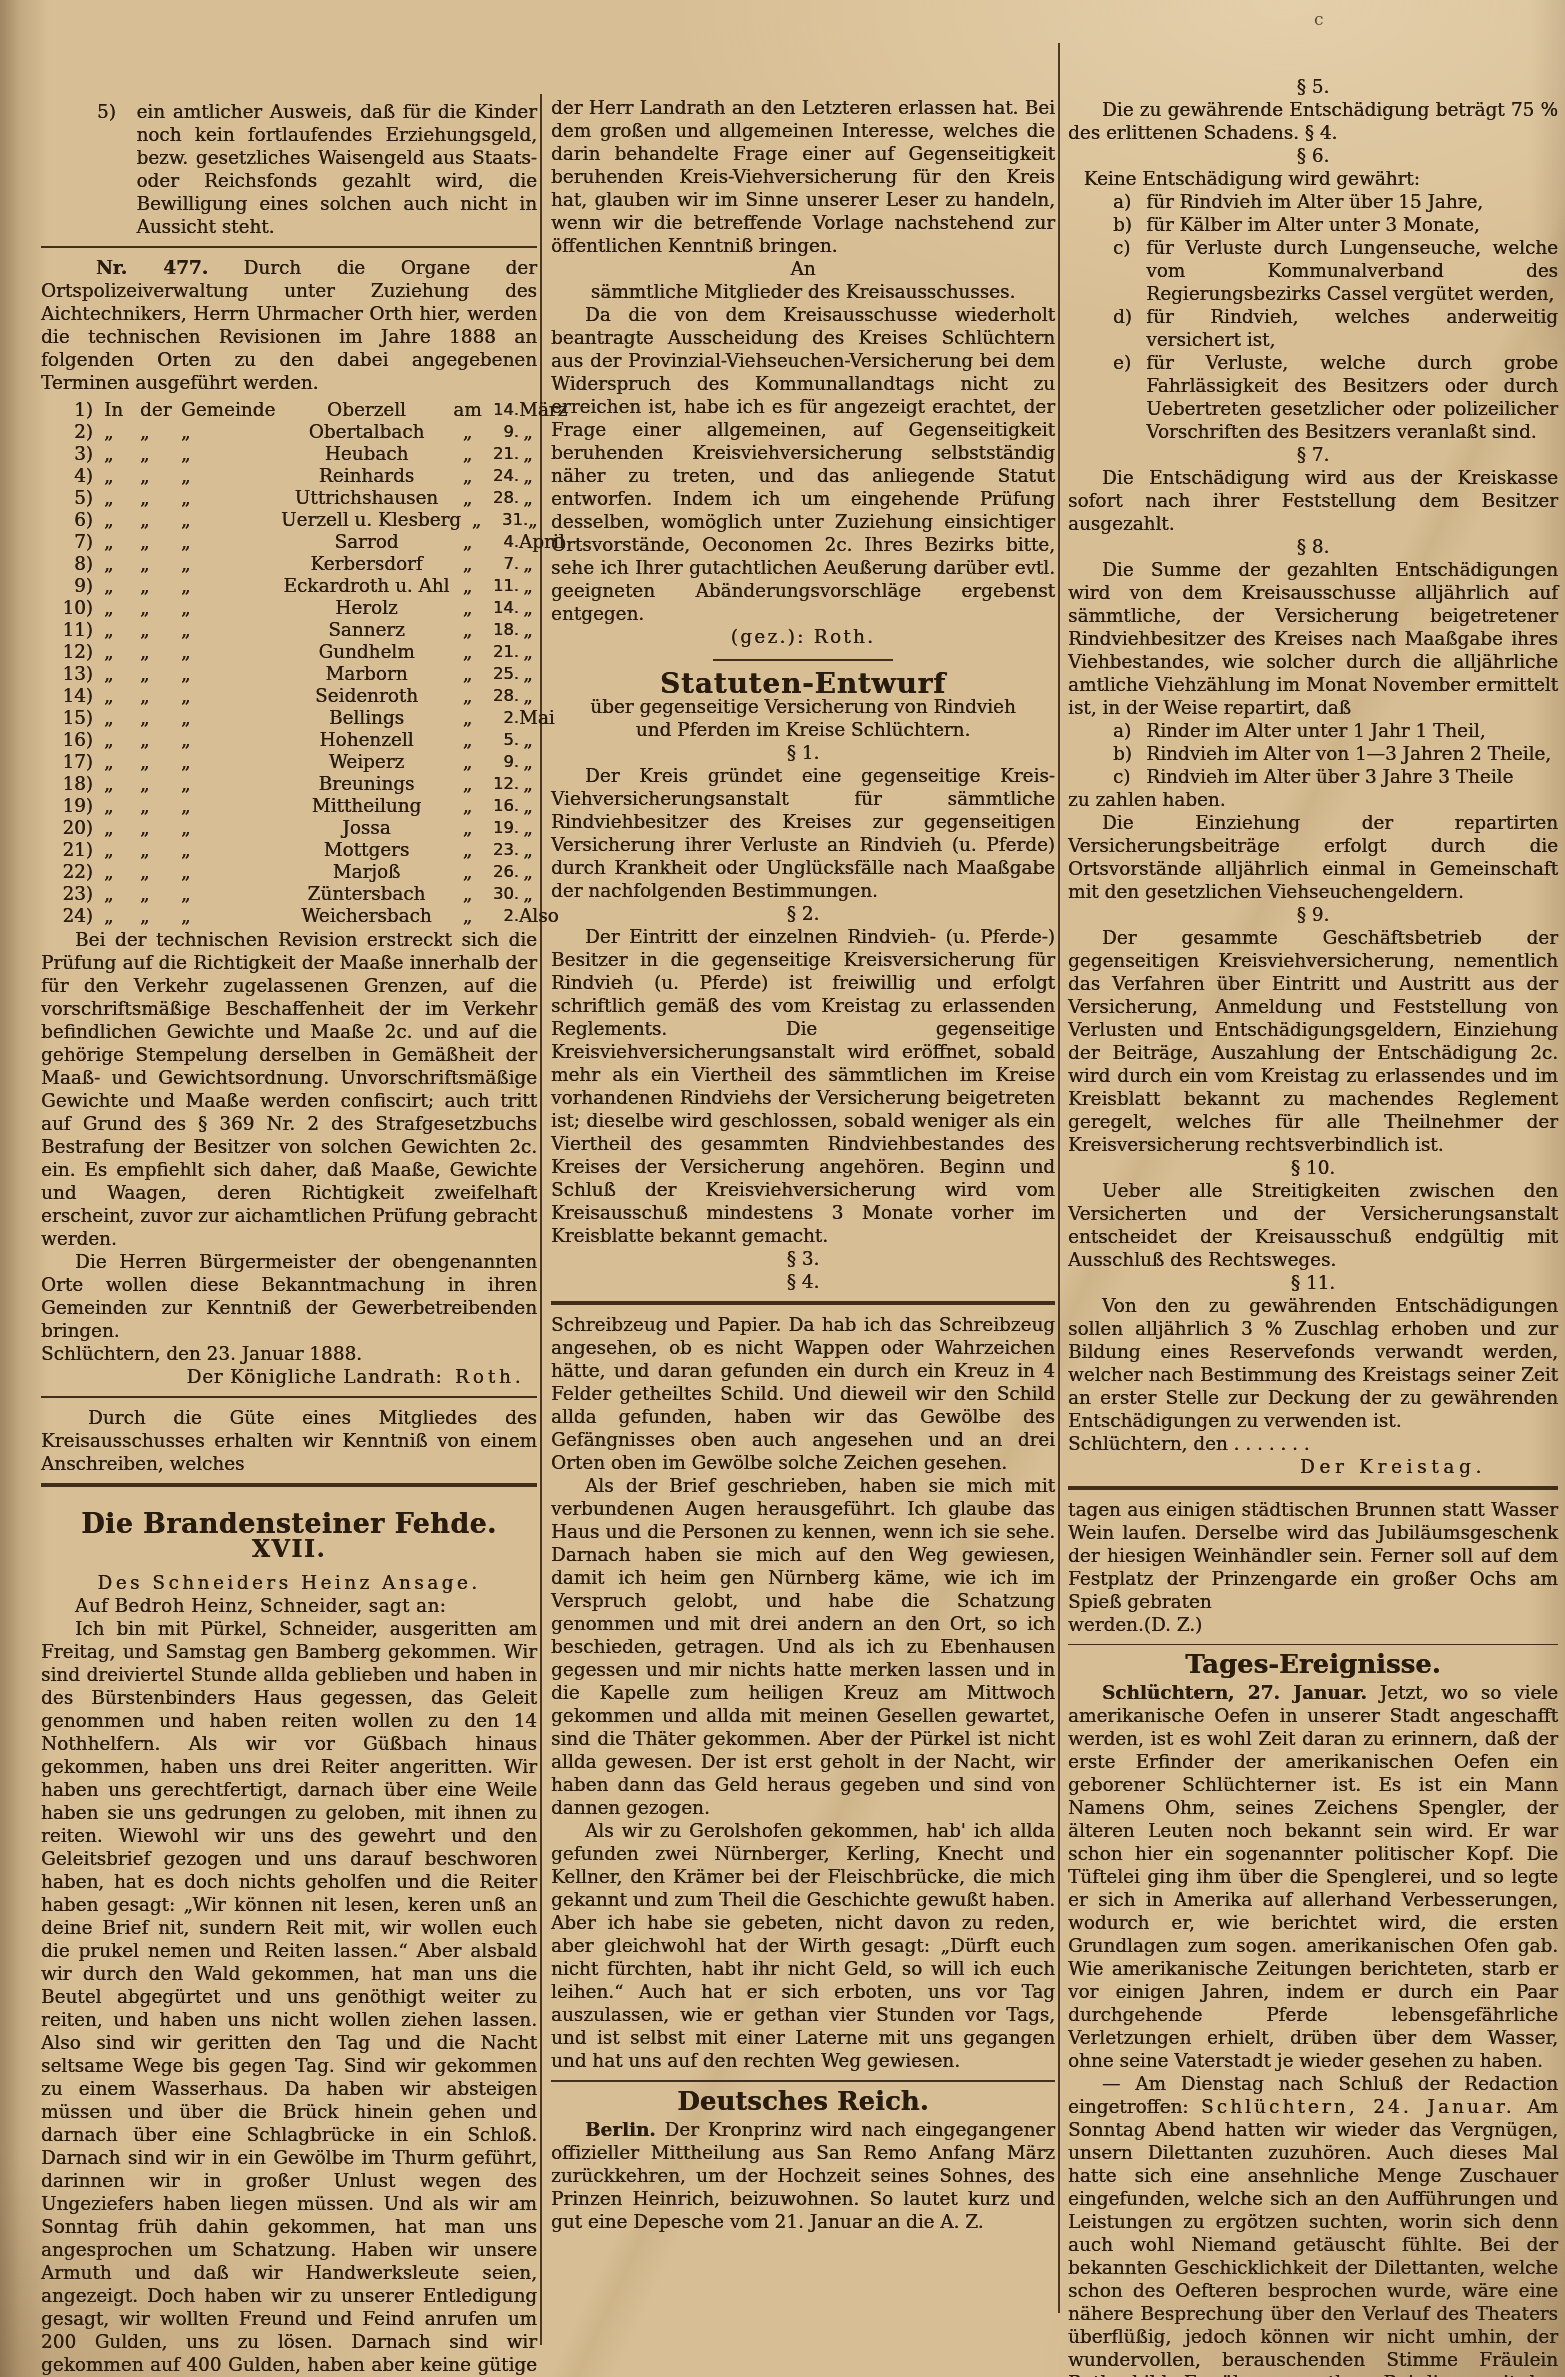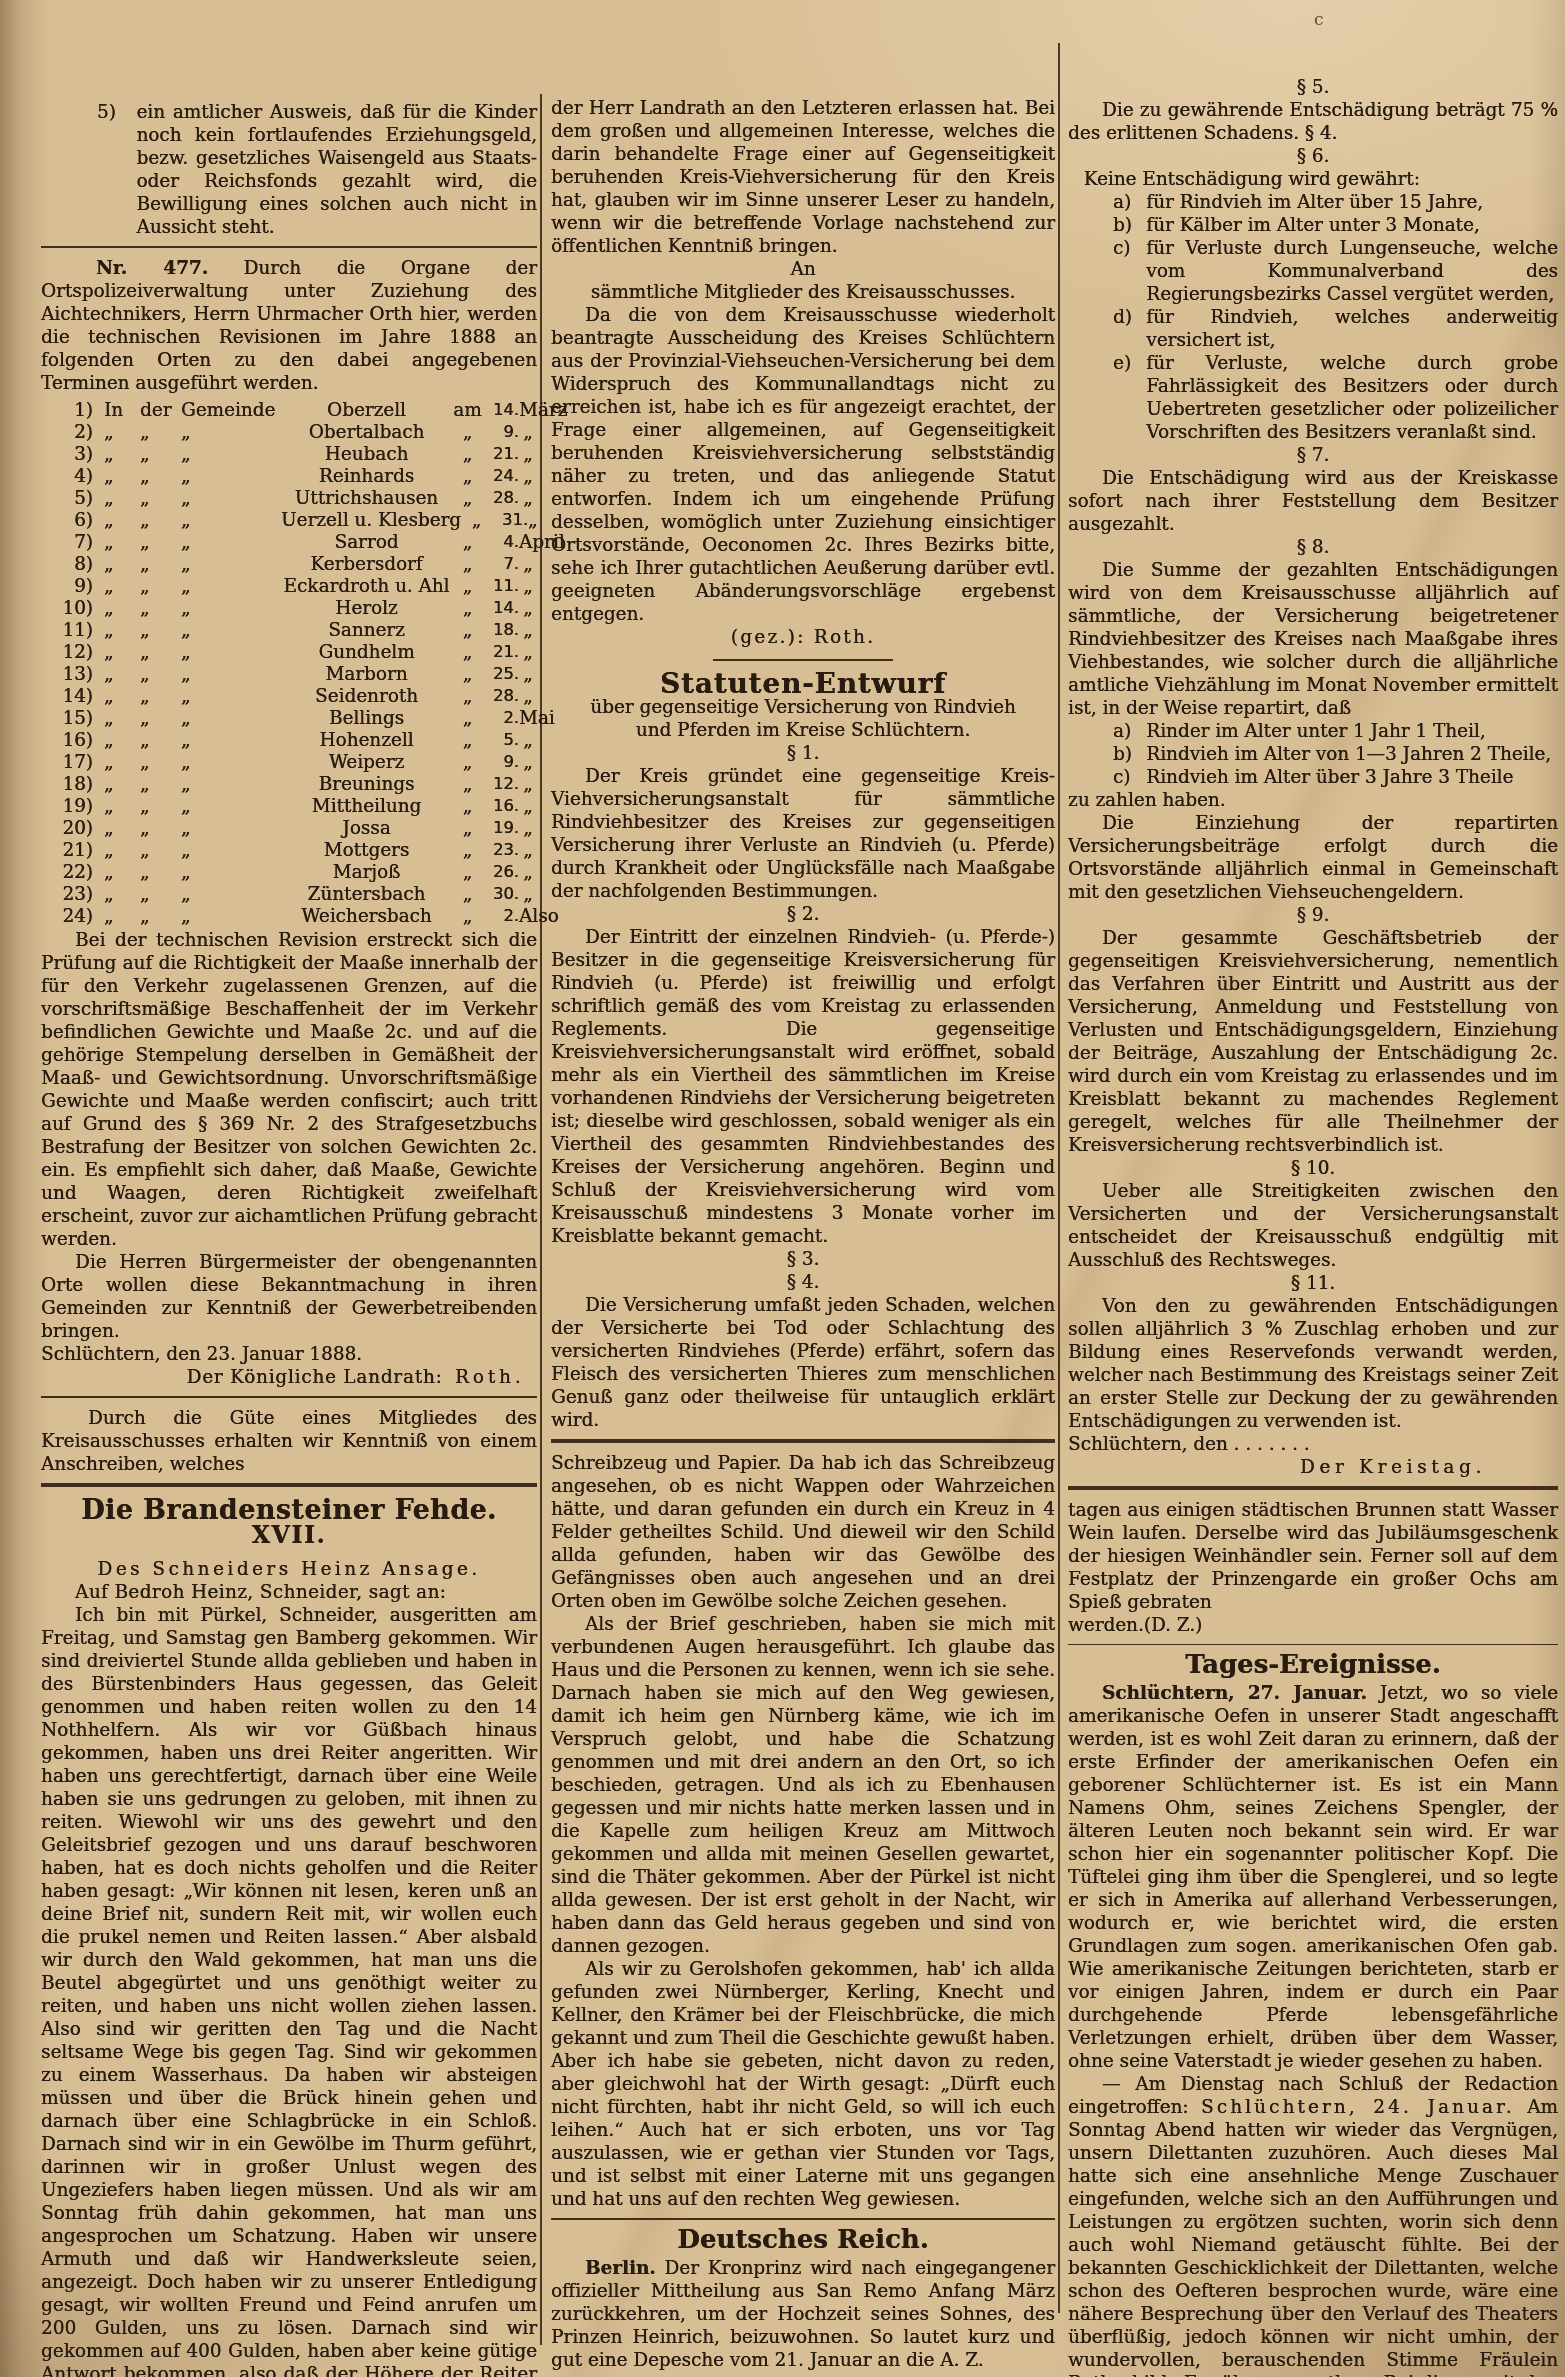--- a/index.html
+++ b/index.html
@@ -39,21 +39,21 @@
   .c-g1{flex:0 0 36px;}
   .c-g2{flex:0 0 41px;}
   .c-g3{flex:0 0 100px;}
   .c-pl{flex:0 0 171px;text-align:center;}
   .c-am{flex:0 0 31px;text-align:center;}
   .c-d{flex:0 0 36px;text-align:right;font-family:"DejaVu Sans", sans-serif;font-size:16.4px;}
   .c-m{flex:1;text-align:center;}
   .dateline{text-indent:69px;}
   .sig-line{display:flex;justify-content:flex-end;padding-right:12.5px;gap:12.5px;letter-spacing:0.8px;}
   .sig-line .name{letter-spacing:3.9px;}
-  .fehde-title{font-size:27px;font-weight:bold;text-align:center;margin-top:11px;letter-spacing:0.4px;}
+  .fehde-title{font-size:27px;font-weight:bold;text-align:center;margin-top:25px;letter-spacing:0.4px;}
   .fehde-num{font-size:23.5px;font-weight:bold;text-align:center;letter-spacing:1.6px;margin-top:3.1px;}
   .sperr-center{text-align:center;letter-spacing:3.5px;margin-top:9.4px;}
   .announce{text-indent:34px;margin-top:4.7px;letter-spacing:0.4px;}
   
   .center{text-align:center;text-indent:0 !important;}
   .gez{text-align:center;letter-spacing:2.3px;margin-top:7.8px;text-indent:0 !important;}
   .statuten-title{font-size:28px;font-weight:bold;text-align:center;letter-spacing:0.8px;margin-top:4.7px;}
   .statuten-sub{text-align:center;text-indent:0 !important;margin-top:6.3px;padding:0 31px;}
   .sec-head{text-align:center;text-indent:0 !important;margin-top:5.5px;margin-bottom:1.6px;}
   .news-head{font-size:26px;font-weight:bold;text-align:center;margin:6.3px 0 4.7px;}
@@ -363,21 +363,20 @@
 
   <div class="statuten-title">Statuten-Entwurf</div>
   <p class="statuten-sub">über gegenseitige Versicherung von Rindvieh und Pferden im Kreise Schlüchtern.</p>
 
   <p class="sec-head">§ 1.</p>
   <p>Der Kreis gründet eine gegenseitige Kreis-Viehversicherungsanstalt für sämmtliche Rindviehbesitzer des Kreises zur gegenseitigen Versicherung ihrer Verluste an Rindvieh (u. Pferde) durch Krankheit oder Unglücksfälle nach Maaßgabe der nachfolgenden Bestimmungen.</p>
   <p class="sec-head">§ 2.</p>
   <p>Der Eintritt der einzelnen Rindvieh- (u. Pferde-) Besitzer in die gegenseitige Kreisversicherung für Rindvieh (u. Pferde) ist freiwillig und erfolgt schriftlich gemäß des vom Kreistag zu erlassenden Reglements. Die gegenseitige Kreisviehversicherungsanstalt wird eröffnet, sobald mehr als ein Viertheil des sämmtlichen im Kreise vorhandenen Rindviehs der Versicherung beigetreten ist; dieselbe wird geschlossen, sobald weniger als ein Viertheil des gesammten Rindviehbestandes des Kreises der Versicherung angehören. Beginn und Schluß der Kreisviehversicherung wird vom Kreisausschuß mindestens 3 Monate vorher im Kreisblatte bekannt gemacht.</p>
   <p class="sec-head">§ 3.</p>
   <p class="sec-head">§ 4.</p>
-  <p>Die Versicherung umfaßt jeden Schaden, welchen der Versicherte bei Tod oder Schlachtung des versicherten Rindviehes (Pferde) erfährt, sofern das Fleisch des versicherten Thieres zum menschlichen Genuß ganz oder theilweise für untauglich erklärt wird.</p>
 
   <hr class="rule thick">
 
   <p class="noindent">Schreibzeug und Papier. Da hab ich das Schreibzeug angesehen, ob es nicht Wappen oder Wahrzeichen hätte, und daran gefunden ein durch ein Kreuz in 4 Felder getheiltes Schild. Und dieweil wir den Schild allda gefunden, haben wir das Gewölbe des Gefängnisses oben auch angesehen und an drei Orten oben im Gewölbe solche Zeichen gesehen.</p>
   <p>Als der Brief geschrieben, haben sie mich mit verbundenen Augen herausgeführt. Ich glaube das Haus und die Personen zu kennen, wenn ich sie sehe. Darnach haben sie mich auf den Weg gewiesen, damit ich heim gen Nürnberg käme, wie ich im Verspruch gelobt, und habe die Schatzung genommen und mit drei andern an den Ort, so ich beschieden, getragen. Und als ich zu Ebenhausen gegessen und mir nichts hatte merken lassen und in die Kapelle zum heiligen Kreuz am Mittwoch gekommen und allda mit meinen Gesellen gewartet, sind die Thäter gekommen. Aber der Pürkel ist nicht allda gewesen. Der ist erst geholt in der Nacht, wir haben dann das Geld heraus gegeben und sind von dannen gezogen.</p>
   <p>Als wir zu Gerolshofen gekommen, hab' ich allda gefunden zwei Nürnberger, Kerling, Knecht und Kellner, den Krämer bei der Fleischbrücke, die mich gekannt und zum Theil die Geschichte gewußt haben. Aber ich habe sie gebeten, nicht davon zu reden, aber gleichwohl hat der Wirth gesagt: „Dürft euch nicht fürchten, habt ihr nicht Geld, so will ich euch leihen.“ Auch hat er sich erboten, uns vor Tag auszulassen, wie er gethan vier Stunden vor Tags, und ist selbst mit einer Laterne mit uns gegangen und hat uns auf den rechten Weg gewiesen.</p>
 
   <hr class="rule">
 
   <div class="news-head">Deutsches Reich.</div>

